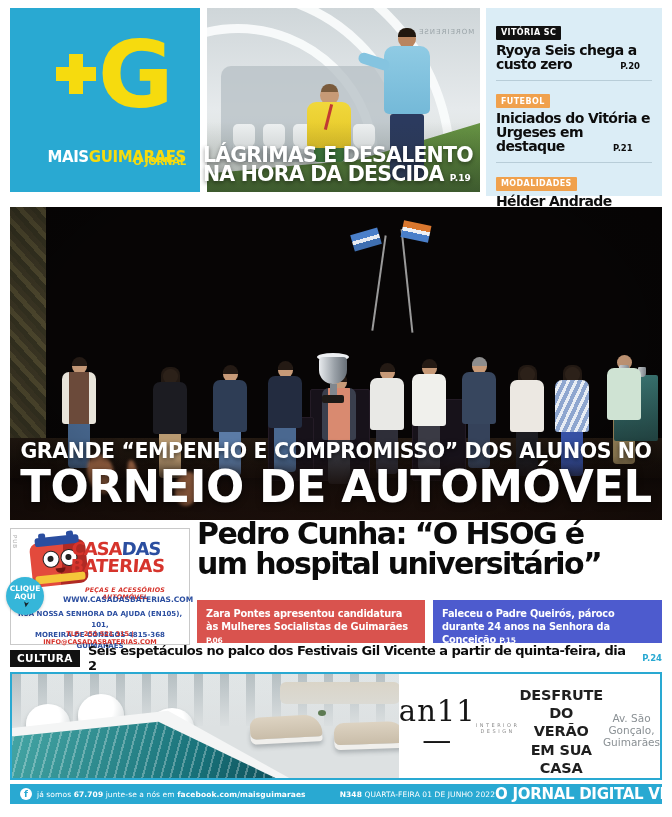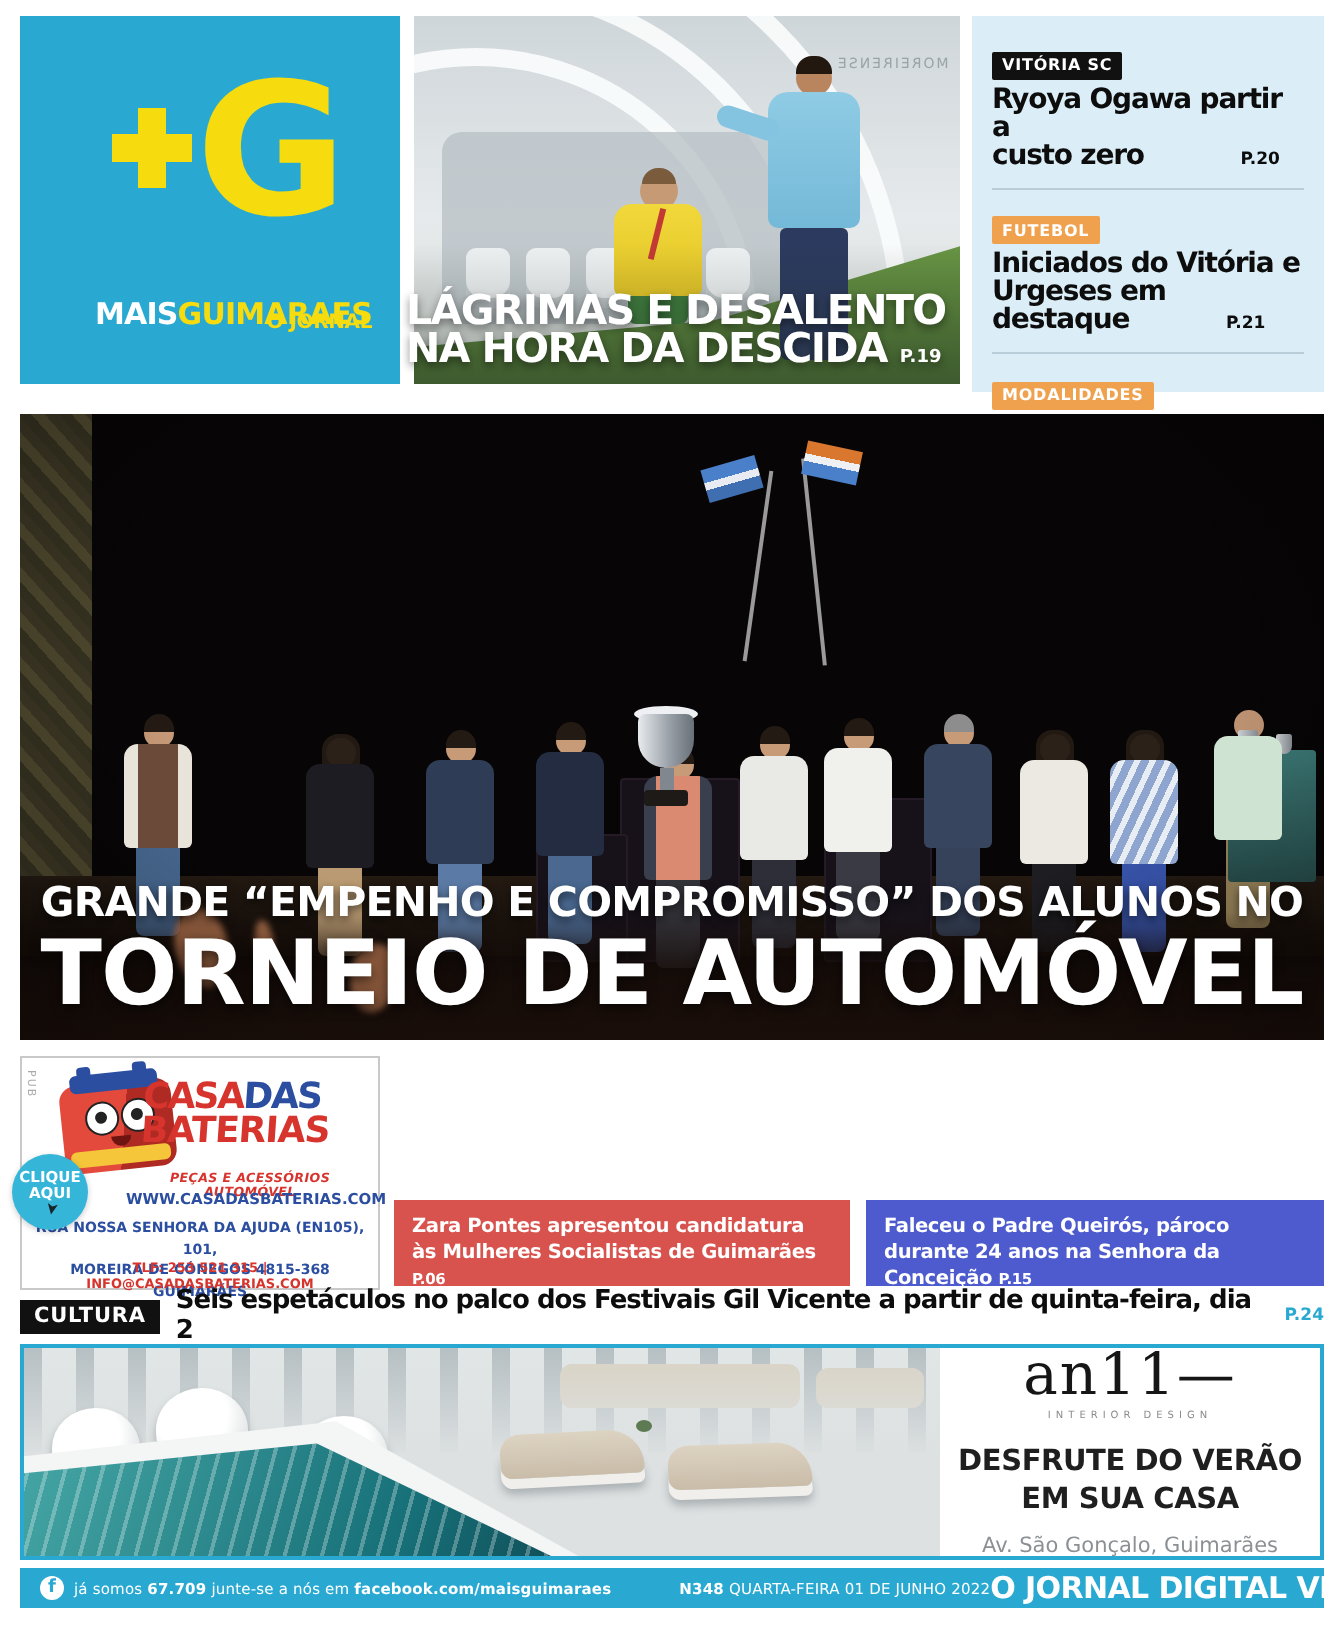--- a/index.html
+++ b/index.html
@@ -140,21 +140,21 @@
              clip-path:polygon(0 30%,56% 6%,100% 100%,0 100%);}
   .pool-water{position:absolute;left:-12px;bottom:-6px;width:288px;height:70px;
               background:linear-gradient(115deg,#49aaa8,#177078 70%,#0f4b55);
               clip-path:polygon(0 34%,55% 11%,100% 100%,0 100%);}
   .ripples{position:absolute;inset:0;background:repeating-linear-gradient(105deg,rgba(255,255,255,.28) 0 2px,transparent 2px 9px);}
   .egg{position:absolute;border-radius:50% 50% 46% 46%;background:radial-gradient(circle at 38% 32%,#ffffff 45%,#c9cfd1 100%);box-shadow:0 3px 4px rgba(60,70,75,.35);}
   .sidetbl{position:absolute;width:26px;height:16px;border-radius:50%;background:radial-gradient(circle at 40% 35%,#fff 50%,#cdd2d4);box-shadow:0 2px 3px rgba(60,70,75,.3);}
   .lounger{position:absolute;width:72px;height:22px;background:linear-gradient(180deg,#ddd3c2,#c9bda9);
            border-radius:16px 30px 6px 10px;box-shadow:0 5px 0 #f0efec,0 8px 4px rgba(60,70,75,.3);}
   .plantdot{position:absolute;width:8px;height:6px;border-radius:50%;background:#5d7a52;}
-  .an11{flex:1;display:flex;flex-direction:column;align-items:center;justify-content:center;text-align:center;background:#fff;}
+  .an11{flex:1;display:flex;align-items:center;justify-content:center;text-align:center;background:#fff;}
   .an11-logo{font-family:"DejaVu Serif","Liberation Serif",serif;font-size:29px;color:#161616;letter-spacing:1px;line-height:1;}
   .an11-sub{font-size:5px;letter-spacing:2.5px;color:#8c8c8c;margin-top:3px;}
   .an11-head{font-size:14.5px;font-weight:900;color:#1f1f1f;margin-top:11px;line-height:1.25;letter-spacing:-0.2px;}
   .an11-addr{font-size:10.5px;color:#8a9094;margin-top:8px;text-align:center;}
 
   
   .footer-bar{position:absolute;left:10px;top:784px;width:652px;height:20px;background:#29A9D2;color:#fff;
               display:flex;align-items:center;box-sizing:border-box;padding:0 10px;}
   .fb-ic{width:12px;height:12px;border-radius:50%;background:#fff;color:#29A9D2;font-size:9px;font-weight:900;
          text-align:center;line-height:12px;margin-right:5px;flex:0 0 auto;}
@@ -213,21 +213,21 @@
   <div class="top-headline">
     <span>LÁGRIMAS E DESALENTO</span><br>
     <span>NA HORA DA DESCIDA</span>
     <span class="pref">P.19</span>
   </div>
 
   <aside class="side-col">
     <div>
       <span class="tag black">VITÓRIA SC</span>
       <div class="side-title">
-        <span>Ryoya Ogawa partir a</span><br>
+        <span>Ryoya Seis chega a</span><br>
         <span>custo zero</span>
         <span class="pref">P.20</span>
       </div>
     </div>
     <hr class="side-div">
     <div>
       <span class="tag orange">FUTEBOL</span>
       <div class="side-title">
         <span>Iniciados do Vitória e</span><br>
         <span>Urgeses em destaque</span>
@@ -383,20 +383,24 @@
       <span>MOREIRA DE CÓNEGOS 4815-368 GUIMARÃES</span>
     </div>
     <div class="casa-contact">TLF: 253 521 315  |  INFO@CASADASBATERIAS.COM</div>
     <div class="clique">
       <span>CLIQUE</span>
       <span>AQUI</span>
       <span class="cursor">➤</span>
     </div>
   </div>
 
+  <h1 class="pc-headline">
+    <span>Pedro Cunha: “O HSOG é</span><br>
+    <span>um hospital universitário”</span>
+  </h1>
 
   <div class="story-box box-red">
     <span>Zara Pontes apresentou candidatura às Mulheres Socialistas de Guimarães</span>
     <span class="pref">P.06</span>
   </div>
   <div class="story-box box-blue">
     <span>Faleceu o Padre Queirós, pároco durante 24 anos na Senhora da Conceição</span>
     <span class="pref">P.15</span>
   </div>
 

